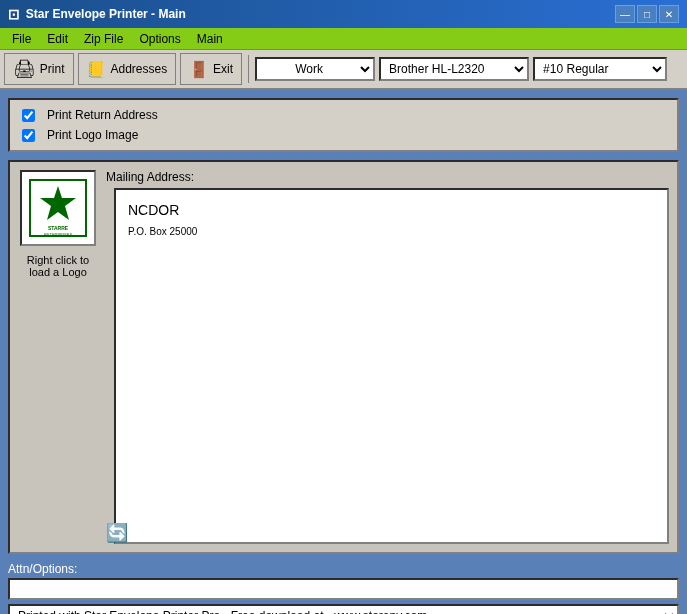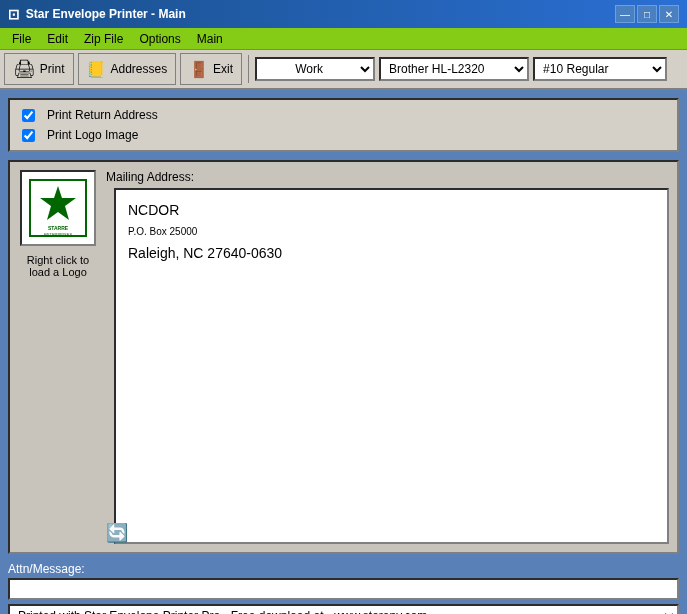--- a/index.html
+++ b/index.html
@@ -326,25 +326,24 @@
 
     <div class="small-icon" style="position:absolute; bottom:8px; left:96px;">
       <span style="font-size:18px;">🔄</span>
     </div>
 
     <div class="mailing-section">
       <div class="mailing-label">Mailing Address:</div>
       <div class="mailing-address-box">
         <div style="font-size:14px;">NCDOR</div>
         <div style="font-size:10px;">P.O. Box 25000</div>
-        <div style="font-size:14px;">Raleigh, NC  27640-0630</div>
       </div>
     </div>
   </div>
 </div>
 
 <div class="bottom-area">
-  <div class="attn-label">Attn/Message:</div>
+  <div class="attn-label">Attn/Options:</div>
   <input type="text" class="attn-input" value="" style="">
   <select class="message-dropdown" style="appearance:auto;">
     <option>Printed with Star Envelope Printer Pro -  Free download at - www.starenv.com</option>
   </select>
 </div>
 
 </body></html>

